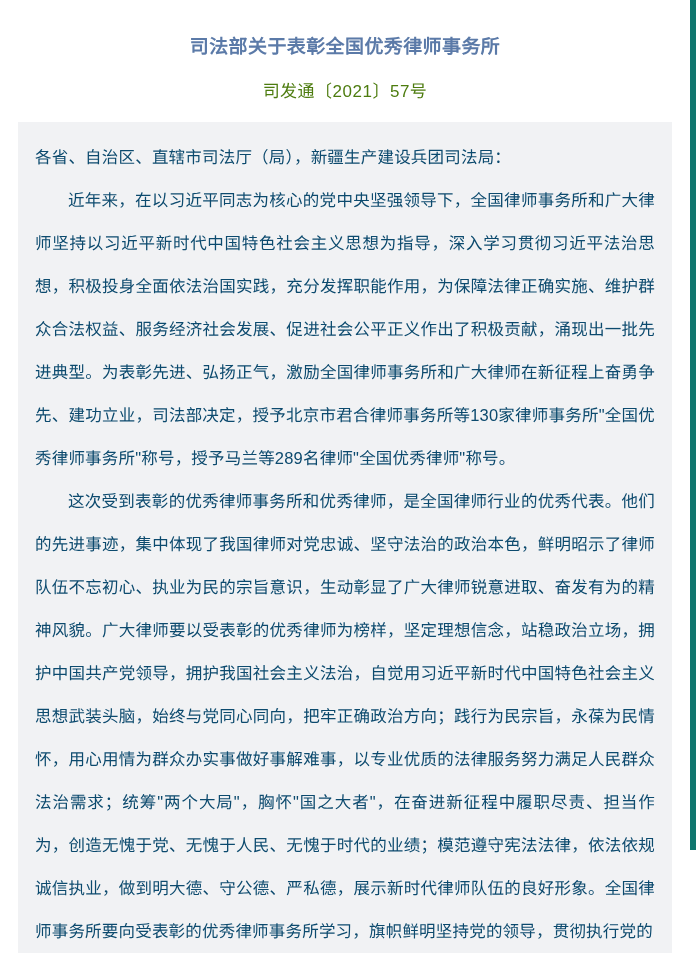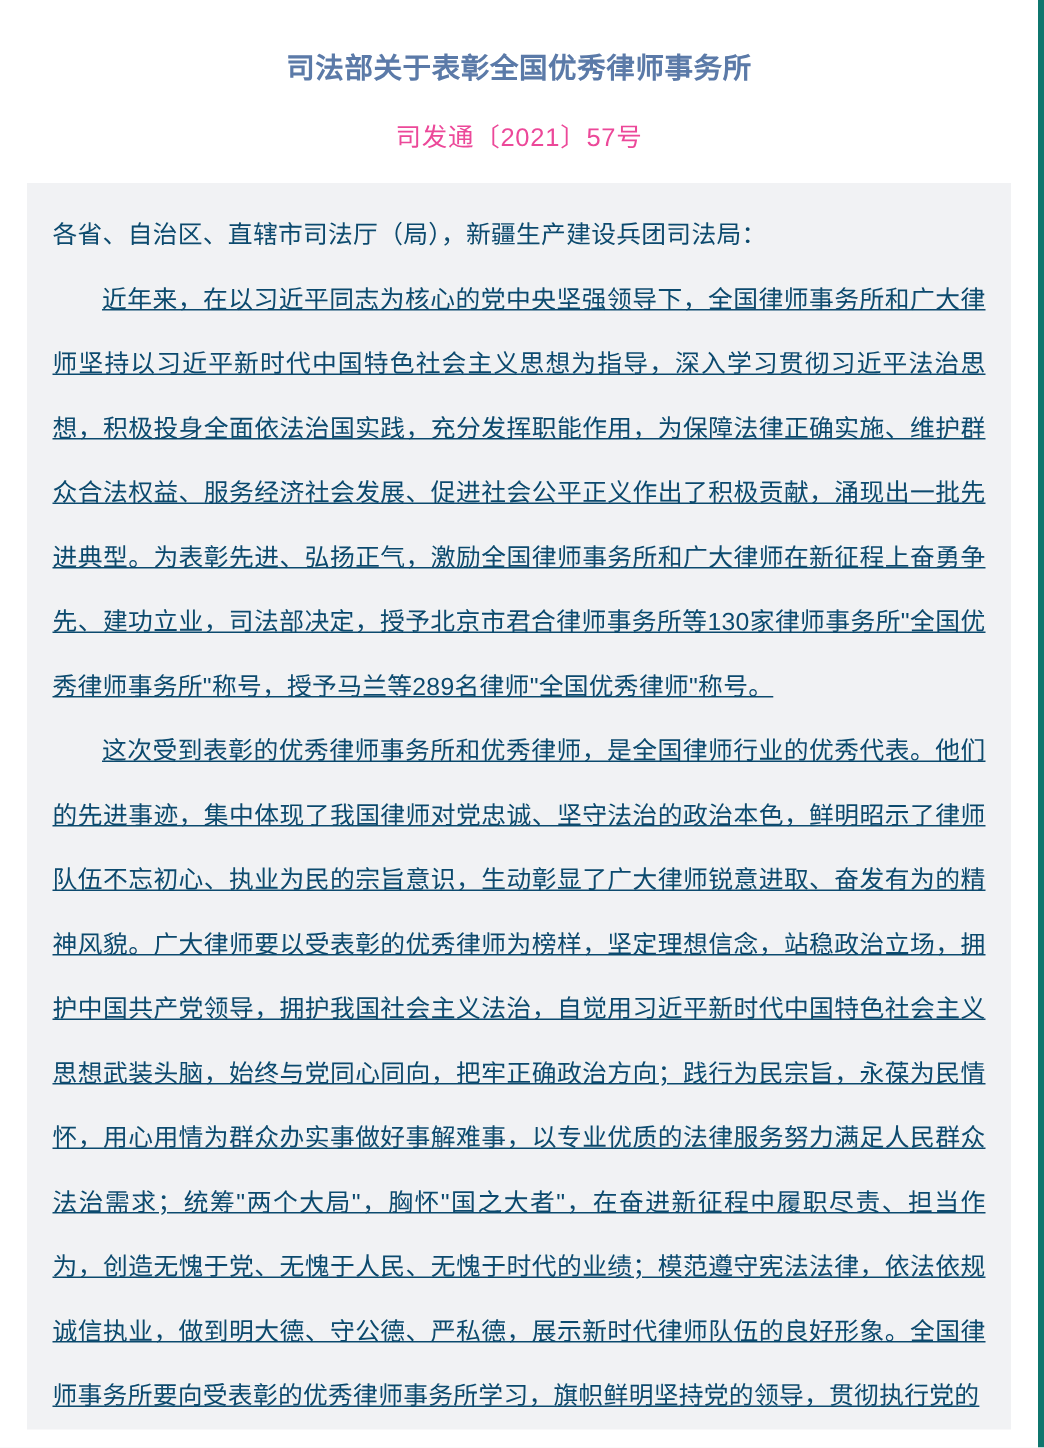--- a/index.html
+++ b/index.html
@@ -12,24 +12,24 @@
     height: 965px;
     overflow: hidden;
     background: #ffffff;
     font-family: "Liberation Sans", "DejaVu Sans", sans-serif;
     -webkit-font-smoothing: antialiased;
   }
 
   .page {
     position: relative;
     width: 696px;
-    height: 965px;
+    height: 850px;
     background: #ffffff;
     box-sizing: border-box;
-    border-right: 4px solid #0f766e;
+    border-right: 6px solid #0f766e;
   }
 
   
   .doc-header {
     background: #ffffff;
     padding: 26px 40px 0 40px;
     box-sizing: border-box;
   }
 
   .doc-title-line {
@@ -37,21 +37,21 @@
     color: #5b7aa8;
     font-size: 19px;
     font-weight: bold;
     letter-spacing: 0.4px;
     line-height: 42px;
     white-space: nowrap;
   }
 
   .doc-number {
     text-align: center;
-    color: #ec4899;
+    color: #4d7c0f;
     font-size: 17px;
     font-weight: normal;
     letter-spacing: 0.5px;
     line-height: 40px;
     margin-top: 4px;
     white-space: nowrap;
   }
 
   
   .body-panel {
@@ -69,21 +69,20 @@
     text-align: justify;
     text-align-last: left;
     text-justify: inter-ideograph;
     letter-spacing: 0.2px;
     margin: 0;
     word-break: break-all;
   }
 
   .doc-paragraph.indent {
     text-indent: 2em;
-    text-decoration: underline;
   }
 
   .doc-paragraph.salutation {
     text-indent: 0;
   }
 </style>
 </head>
 <body>
 
 <div class="page">

